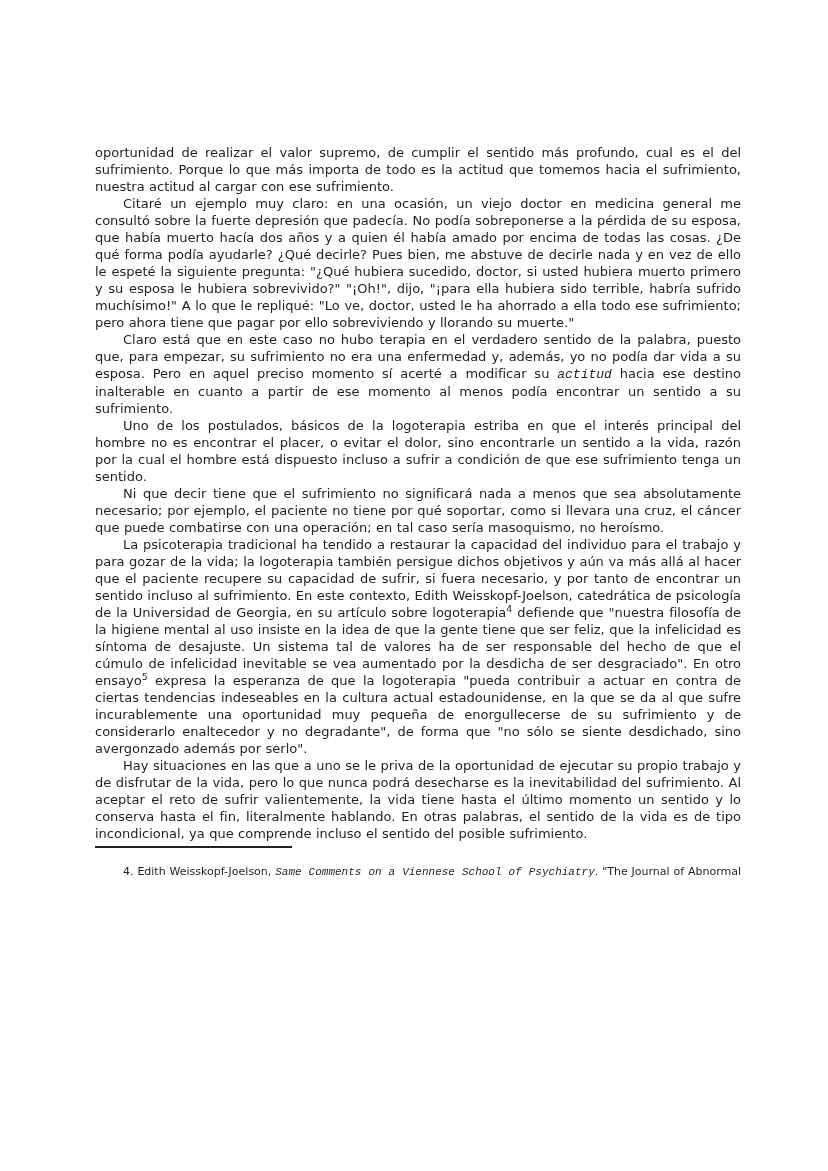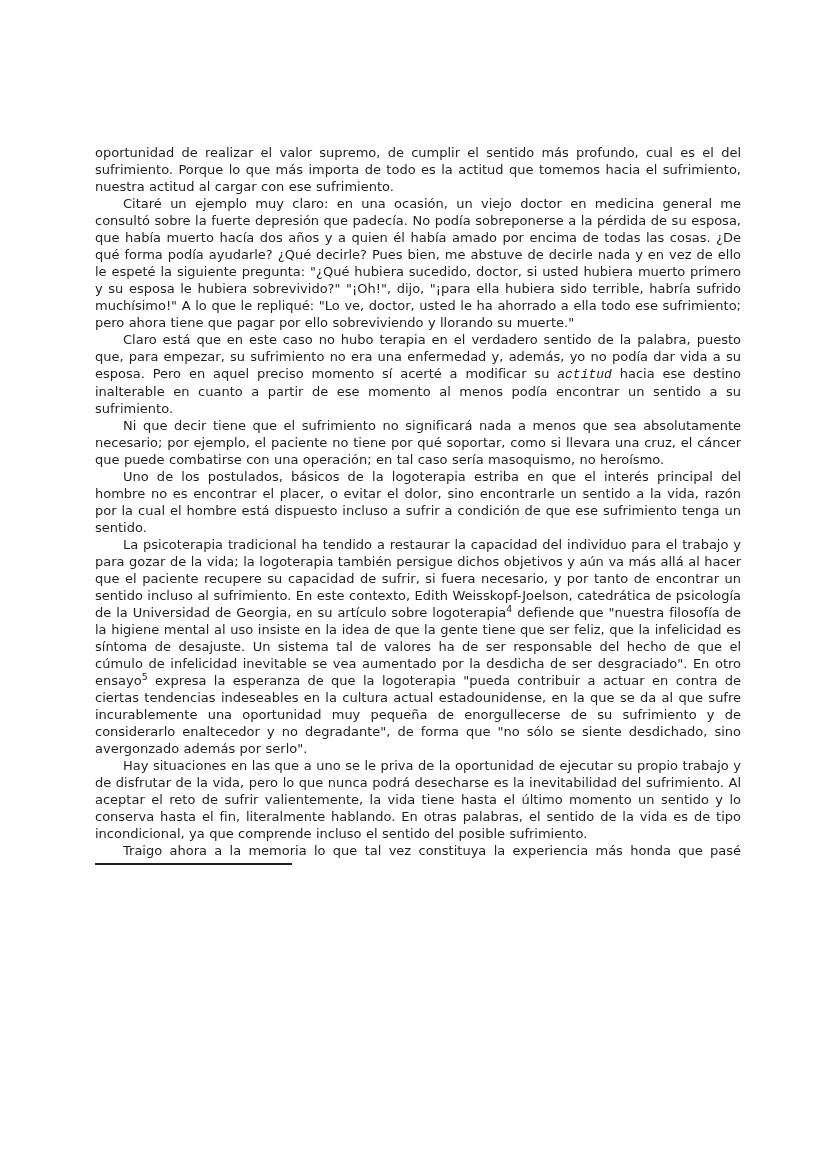--- a/index.html
+++ b/index.html
@@ -60,29 +60,28 @@
 <div class="page">
   <div class="text-block">
 
     <p class="par"><span>oportunidad de realizar el valor supremo, de cumplir el sentido más profundo, cual es el del sufrimiento. Porque lo que más importa de todo es la actitud que tomemos hacia el sufrimiento, nuestra actitud al cargar con ese sufrimiento.</span></p>
 
     <p class="par indent"><span>Citaré un ejemplo muy claro: en una ocasión, un viejo doctor en medicina general me consultó sobre la fuerte depresión que padecía. No podía sobreponerse a la pérdida de su esposa, que había muerto hacía dos años y a quien él había amado por encima de todas las cosas. ¿De qué forma podía ayudarle? ¿Qué decirle? Pues bien, me abstuve de decirle nada y en vez de ello le espeté la siguiente pregunta: "¿Qué hubiera sucedido, doctor, si usted hubiera muerto primero y su esposa le hubiera sobrevivido?" "¡Oh!", dijo, "¡para ella hubiera sido terrible, habría sufrido muchísimo!" A lo que le repliqué: "Lo ve, doctor, usted le ha ahorrado a ella todo ese sufrimiento; pero ahora tiene que pagar por ello sobreviviendo y llorando su muerte."</span></p>
 
 
     <p class="par indent"><span>Claro está que en este caso no hubo terapia en el verdadero sentido de la palabra, puesto que, para empezar, su sufrimiento no era una enfermedad y, además, yo no podía dar vida a su esposa. Pero en aquel preciso momento sí acerté a modificar su </span><span class="i">actitud</span><span> hacia ese destino inalterable en cuanto a partir de ese momento al menos podía encontrar un sentido a su sufrimiento.</span></p>
 
+    <p class="par indent"><span>Uno de los postulados, básicos de la logoterapia estriba en que el interés principal del hombre no es encontrar el placer, o evitar el dolor, sino encontrarle un sentido a la vida, razón por la cual el hombre está dispuesto incluso a sufrir a condición de que ese sufrimiento tenga un sentido.</span></p>
+
     <p class="par indent"><span>Ni que decir tiene que el sufrimiento no significará nada a menos que sea absolutamente necesario; por ejemplo, el paciente no tiene por qué soportar, como si llevara una cruz, el cáncer que puede combatirse con una operación; en tal caso sería masoquismo, no heroísmo.</span></p>
-
-    <p class="par indent"><span>Uno de los postulados, básicos de la logoterapia estriba en que el interés principal del hombre no es encontrar el placer, o evitar el dolor, sino encontrarle un sentido a la vida, razón por la cual el hombre está dispuesto incluso a sufrir a condición de que ese sufrimiento tenga un sentido.</span></p>
 
     <p class="par indent"><span>La psicoterapia tradicional ha tendido a restaurar la capacidad del individuo para el trabajo y para gozar de la vida; la logoterapia también persigue dichos objetivos y aún va más allá al hacer que el paciente recupere su capacidad de sufrir, si fuera necesario, y por tanto de encontrar un sentido incluso al sufrimiento. En este contexto, Edith Weisskopf-Joelson, catedrática de psicología de la Universidad de Georgia, en su artículo sobre logoterapia</span><sup>4</sup><span> defiende que "nuestra filosofía de la higiene mental al uso insiste en la idea de que la gente tiene que ser feliz, que la infelicidad es síntoma de desajuste. Un sistema tal de valores ha de ser responsable del hecho de que el cúmulo de infelicidad inevitable se vea aumentado por la desdicha de ser desgraciado". En otro ensayo</span><sup>5</sup><span> expresa la esperanza de que la logoterapia "pueda contribuir a actuar en contra de ciertas tendencias indeseables en la cultura actual estadounidense, en la que se da al que sufre incurablemente una oportunidad muy pequeña de enorgullecerse de su sufrimiento y de considerarlo enaltecedor y no degradante", de forma que "no sólo se siente desdichado, sino avergonzado además por serlo".</span></p>
 
     <p class="par indent"><span>Hay situaciones en las que a uno se le priva de la oportunidad de ejecutar su propio trabajo y de disfrutar de la vida, pero lo que nunca podrá desecharse es la inevitabilidad del sufrimiento. Al aceptar el reto de sufrir valientemente, la vida tiene hasta el último momento un sentido y lo conserva hasta el fin, literalmente hablando. En otras palabras, el sentido de la vida es de tipo incondicional, ya que comprende incluso el sentido del posible sufrimiento.</span></p>
 
-    <p class="par indent force-justify"><span>Traigo ahora a la memoria lo que tal vez constituya la experiencia más honda que pasé</span></p>
 
     <div class="footnote-sep"></div>
 
     <div class="footnotes">
       <p class="footnote"><span>4. Edith Weisskopf-Joelson, </span><span class="i">Same Comments on a Viennese School of Psychiatry</span><span>. "The Journal of Abnormal and Social Psychology", vol. &nbsp;51., pp. 701-3 (1955).</span></p>
     </div>
 
   </div>
 </div>
 

